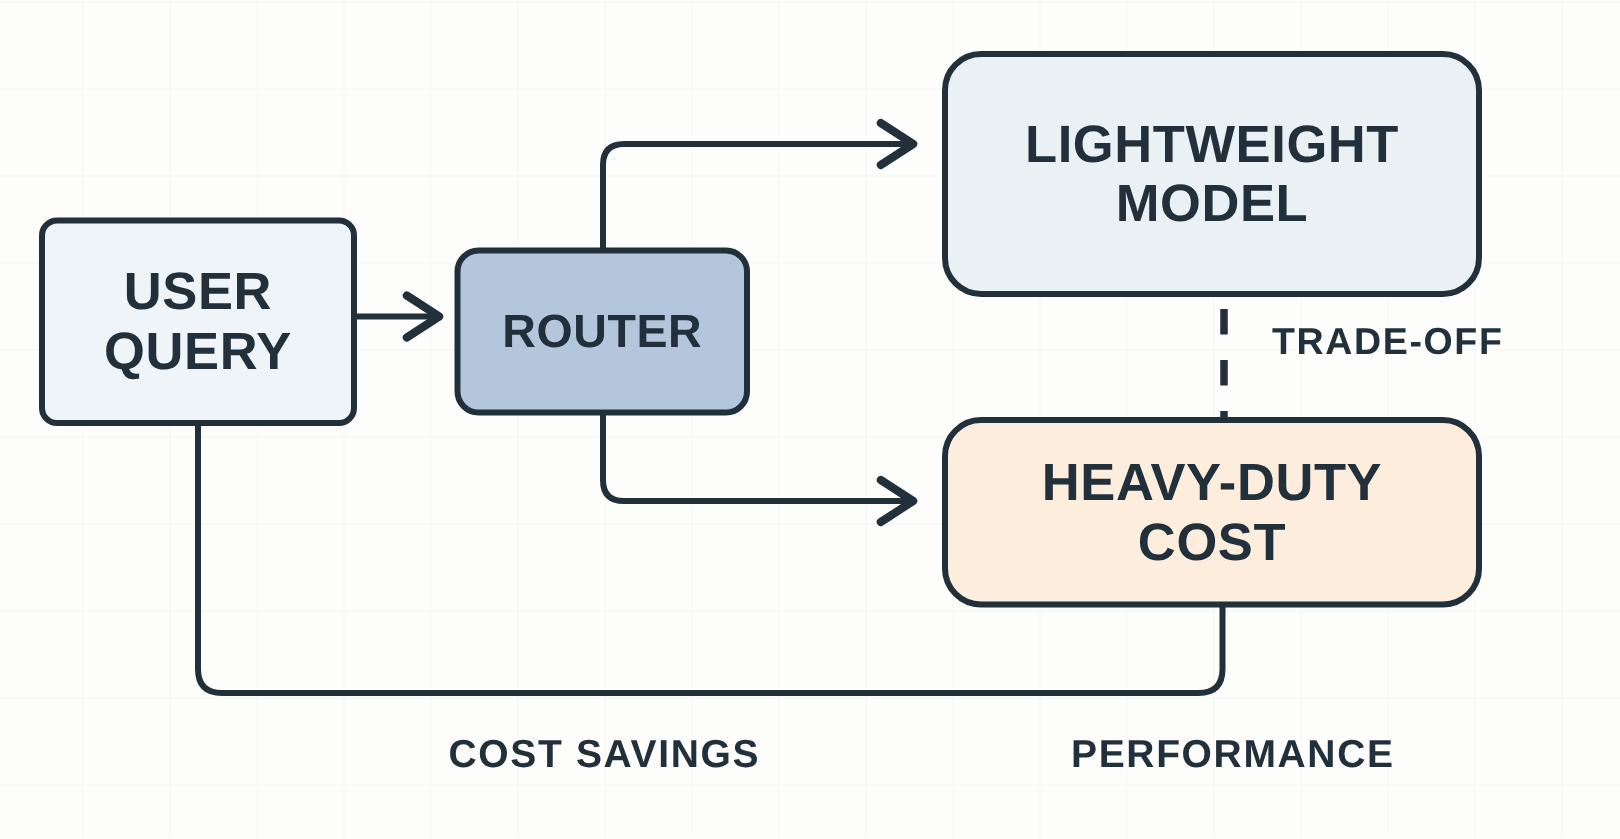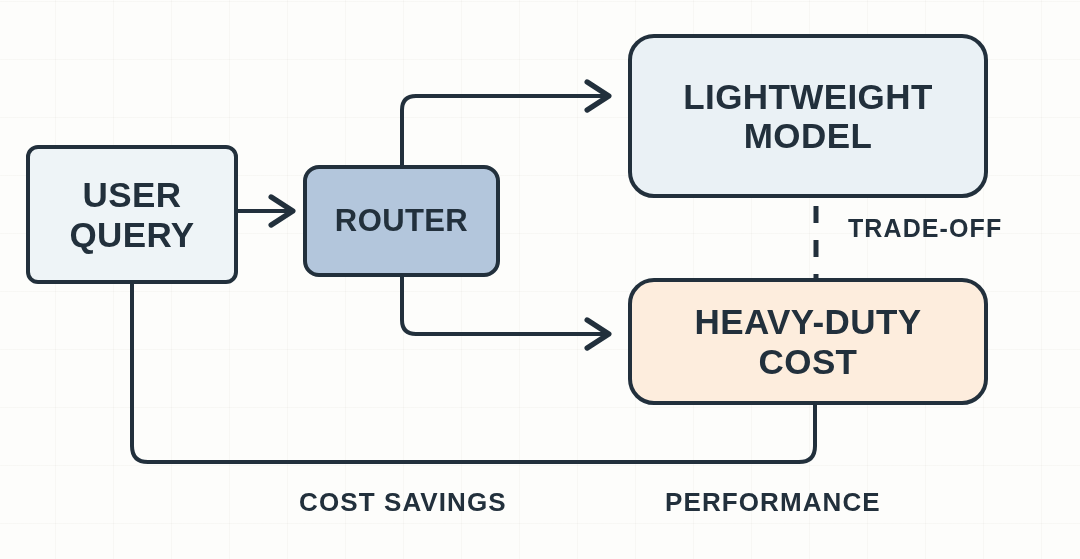--- a/index.html
+++ b/index.html
@@ -96,21 +96,21 @@
     left: 848px; top: 200px;
     font-size: 25px;
     margin-top: 14px;
   }
   #label-cost-savings {
     left: 254px; top: 487px;
     font-size: 26px;
     margin-left: 45px;
   }
   #label-performance {
-    left: 665px; top: 487px;
+    left: 714px; top: 487px;
     font-size: 26px;
   }
 </style>
 </head>
 <body>
 
 <div id="stage">
 
   <svg id="wires" viewBox="0 0 1080 559" aria-hidden="true">
     <defs>

